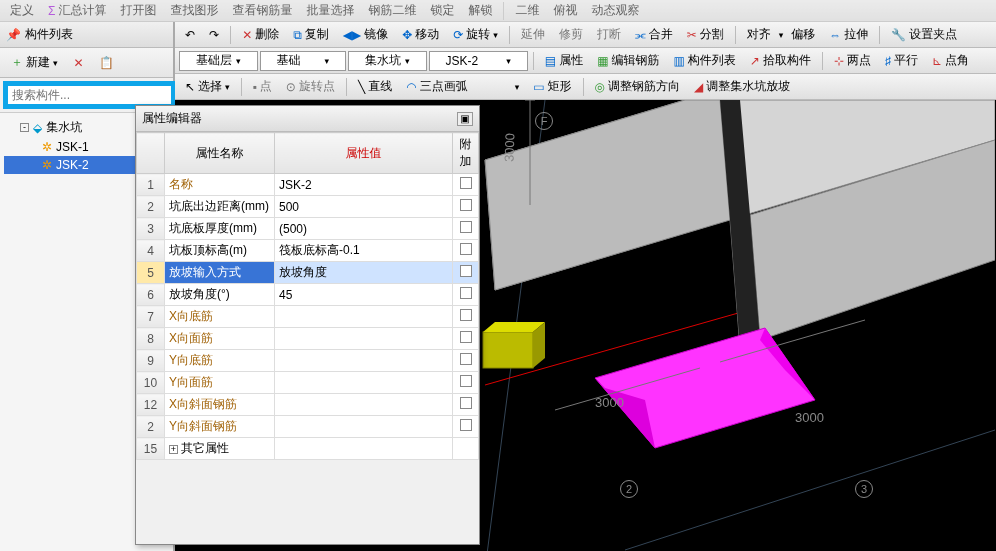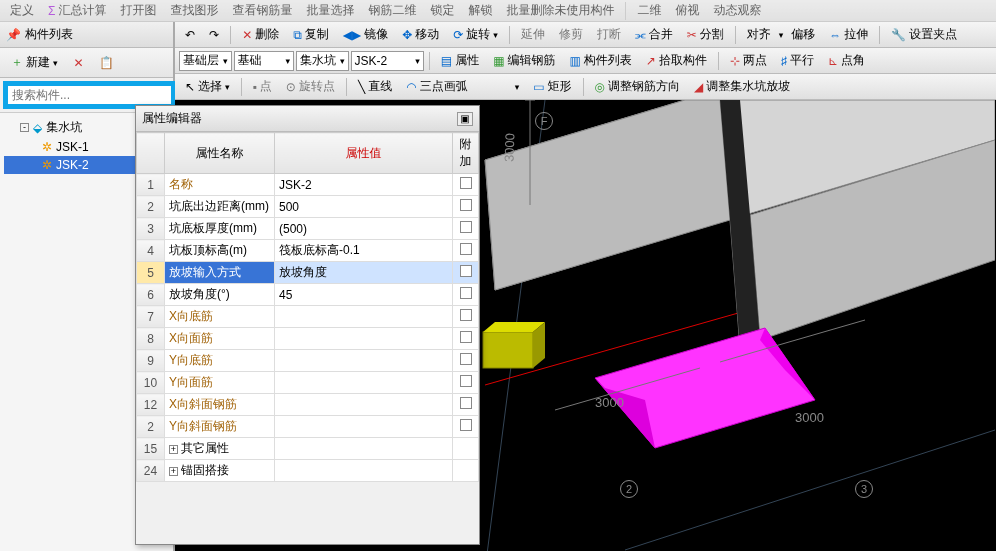--- a/index.html
+++ b/index.html
@@ -1,21 +1,21 @@
 <!DOCTYPE html>
 <html><head>
 <meta charset="utf-8">
 <style>
 *{box-sizing:border-box;margin:0;padding:0;font-family:"Microsoft YaHei","SimSun",sans-serif;font-size:12px;}
 body{background:#e8e8e8;width:996px;height:551px;overflow:hidden;position:relative;}
 .toolbar-row{background:linear-gradient(#f5f5f5,#e0e0e0);border-bottom:1px solid #bbb;height:26px;display:flex;align-items:center;padding:0 4px;gap:2px;}
 .toolbar-row.top{height:22px;background:linear-gradient(#eee,#ddd);}
 .tbtn{display:inline-flex;align-items:center;padding:2px 5px;border:1px solid transparent;border-radius:2px;cursor:pointer;white-space:nowrap;gap:3px;}
 .sep{width:1px;height:18px;background:#bbb;margin:0 3px;}
-.dd{display:inline-flex;align-items:center;border:1px solid #999;background:#fff;padding:1px 3px;height:20px;}
+.dd{display:inline-flex;align-items:center;border:1px solid #999;background:#fff;padding:1px 16px;height:20px;}
 .dd .caret{margin-left:4px;font-size:9px;}
 .left-panel{position:absolute;left:0;top:22px;width:175px;bottom:0;background:#f5f5f5;border-right:2px solid #aaa;}
 .panel-title{background:linear-gradient(#f0f0f0,#ddd);border-bottom:1px solid #bbb;padding:4px 6px;display:flex;align-items:center;}
 .panel-toolbar{background:linear-gradient(#f5f5f5,#e5e5e5);border-bottom:1px solid #bbb;padding:3px 5px;display:flex;align-items:center;gap:4px;}
 .search-row{background:#f0f0f0;border-bottom:1px solid #ccc;padding:3px;display:flex;}
 .search-row input{flex:1;border:5px solid #0ea5e9;padding:2px 4px;}
 .search-ic{width:22px;height:22px;display:flex;align-items:center;justify-content:center;color:#06c;}
 .tree{padding:4px;}
 .tree-node{padding:2px 0 2px 16px;display:flex;align-items:center;gap:4px;cursor:pointer;}
 .tree-node.child{padding-left:38px;}
@@ -51,21 +51,20 @@
       <span style="color:#9400d3">Σ</span>
       <span>汇总计算</span>
     </span>
   <span class="tbtn">打开图</span>
   <span class="tbtn">查找图形</span>
   <span class="tbtn">查看钢筋量</span>
   <span class="tbtn">批量选择</span>
   <span class="tbtn">钢筋二维</span>
   <span class="tbtn">锁定</span>
   <span class="tbtn">解锁</span>
-  <span class="tbtn">批量删除未使用构件</span>
   <span class="sep"></span>
   <span class="tbtn">二维</span>
   <span class="tbtn">俯视</span>
   <span class="tbtn">动态观察</span>
 </div>
 
 <div class="left-panel">
   <div class="panel-title">
     <span>📌</span>
     <span style="margin-left:4px">构件列表</span>
@@ -364,21 +363,15 @@
           <td class="name">Y向斜面钢筋</td>
           <td></td>
           <td class="chk"><span class="chk-box"></span></td>
         </tr>
         <tr>
           <td class="num">15</td>
           <td class="name black"><span class="expand">+</span>其它属性</td>
           <td></td>
           <td class="chk"></td>
         </tr>
-        <tr>
-          <td class="num">24</td>
-          <td class="name black"><span class="expand">+</span>锚固搭接</td>
-          <td></td>
-          <td class="chk"></td>
-        </tr>
       </tbody>
   </table>
 </div>
 
 </body></html>

